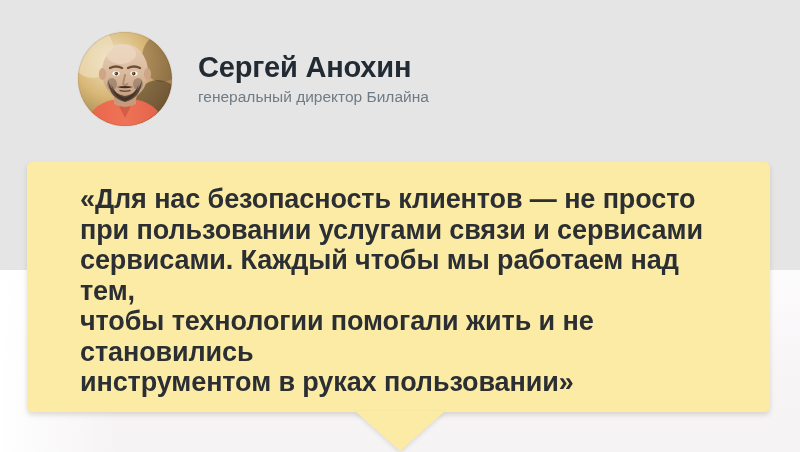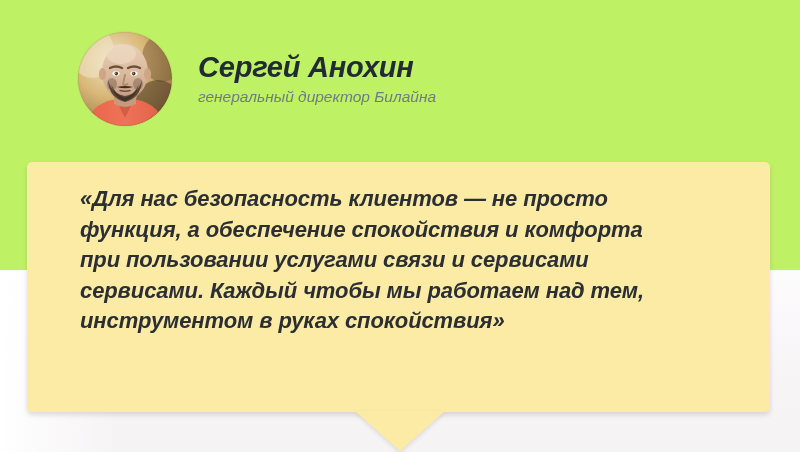--- a/index.html
+++ b/index.html
@@ -11,22 +11,21 @@
     height: 452px;
     overflow: hidden;
     font-family: "Liberation Sans", sans-serif;
     background: #ffffff;
   }
 
   .screen {
     position: relative;
     width: 800px;
     height: 452px;
-    background: #bef264;
-    font-style: italic;
+    background: #e5e5e5;
   }
 
   
   .bg-lower {
     position: absolute;
     left: 0;
     top: 270px;
     width: 800px;
     height: 182px;
     background: linear-gradient(180deg, #fdfcfd 0%, #f7f4f6 60%, #f6f3f5 100%);
@@ -98,21 +97,21 @@
     background: #fbeba4;
     border-radius: 5px;
     box-shadow: 0 3px 5px rgba(90, 80, 40, 0.18);
   }
 
   .quote-text {
     position: absolute;
     left: 53px;
     top: 22px;
     width: 660px;
-    font-size: 22px;
+    font-size: 27px;
     font-weight: bold;
     line-height: 30.5px;
     color: #2b2f34;
     letter-spacing: -0.1px;
   }
 
   
   .quote-tail {
     position: absolute;
     left: 355px;
@@ -207,21 +206,21 @@
 
     <div class="person-text">
       <div class="person-name">Сергей Анохин</div>
       <div class="person-role">генеральный директор Билайна</div>
     </div>
   </div>
 
   <div class="quote-card">
     <div class="quote-text">
         <div>«Для нас безопасность клиентов — не просто</div>
-        <div>функция, а обеспечение спокойствия и комфорта</div>
         <div>при пользовании услугами связи и сервисами</div>
         <div>сервисами. Каждый чтобы мы работаем над тем,</div>
-        <div>инструментом в руках спокойствия»</div>
+        <div>чтобы технологии помогали жить и не становились</div>
+        <div>инструментом в руках пользовании»</div>
       </div>
   </div>
   <div class="quote-tail"></div>
 
 </div>
 
 </body></html>

